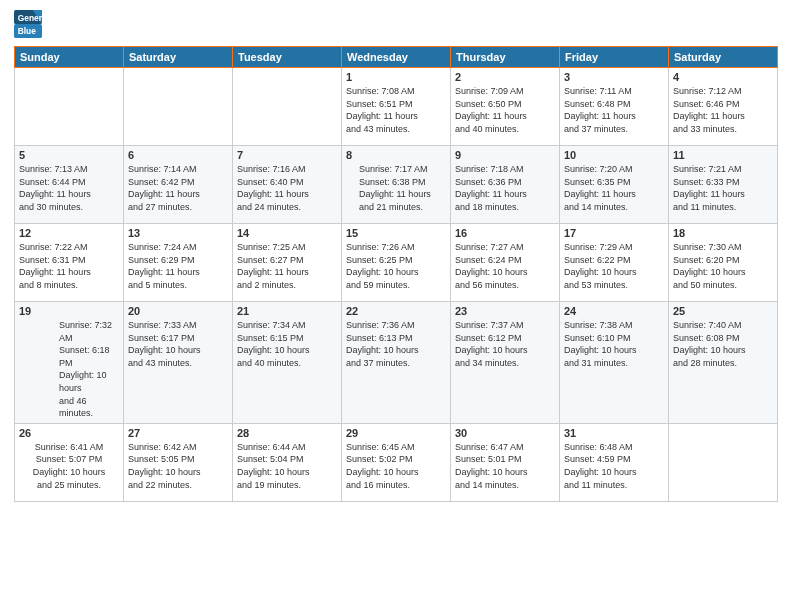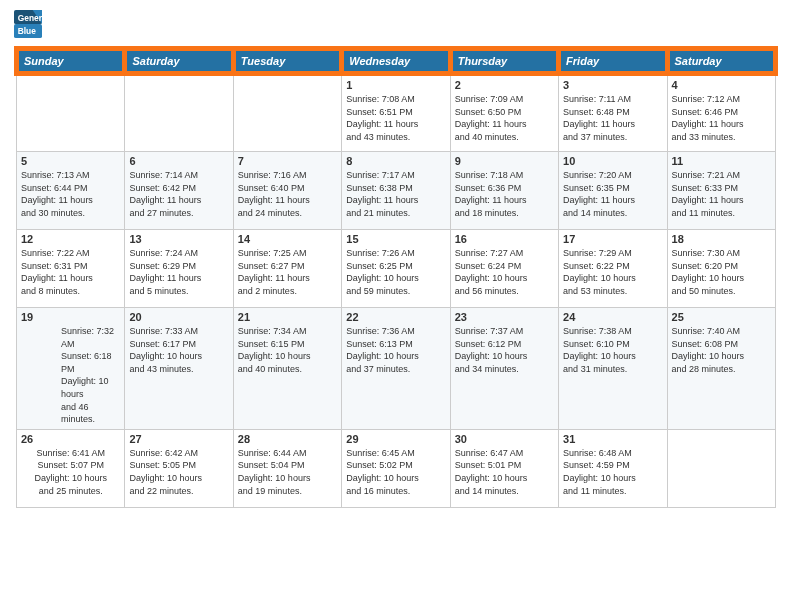--- a/index.html
+++ b/index.html
@@ -48,22 +48,21 @@
       border-collapse: collapse;
       font-size: 9.5px;
     }
     .calendar th {
       background: #2471a3;
       color: #fff;
       text-align: left;
       padding: 4px 5px;
       font-size: 11px;
       font-weight: bold;
-      border: 5px solid #f97316;
-      font-style: italic;
+      border: 1px solid #f97316;
     }
     .calendar td {
       border: 1px solid #ccc;
       vertical-align: top;
       padding: 3px 4px;
       width: calc(100% / 7);
       height: 78px;
       background: #fff;
     }
     .calendar tr:nth-child(even) td {
@@ -172,21 +171,21 @@
           </td>
           <td>
             <span class="day-number">7</span>
             <div class="day-info" style="white-space: pre-line;">Sunrise: 7:16 AM
 Sunset: 6:40 PM
 Daylight: 11 hours
 and 24 minutes.</div>
           </td>
           <td>
             <span class="day-number">8</span>
-            <div class="day-info" style="white-space: pre-line;">Sunrise: 7:17 AM
+            <div class="day-info" style="white-space: pre-line; margin-left: 13px;">Sunrise: 7:17 AM
 Sunset: 6:38 PM
 Daylight: 11 hours
 and 21 minutes.</div>
           </td>
           <td>
             <span class="day-number">9</span>
             <div class="day-info" style="white-space: pre-line;">Sunrise: 7:18 AM
 Sunset: 6:36 PM
 Daylight: 11 hours
 and 18 minutes.</div>

